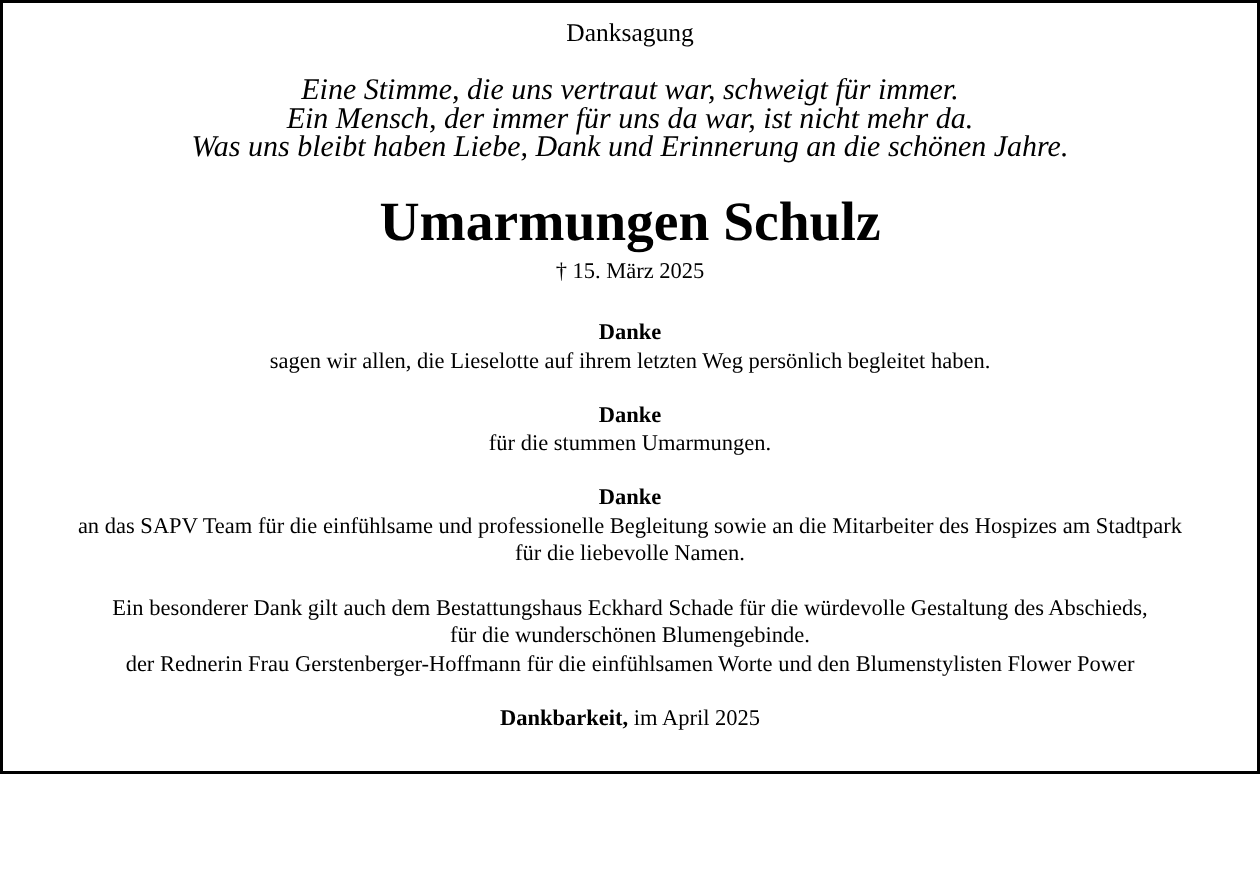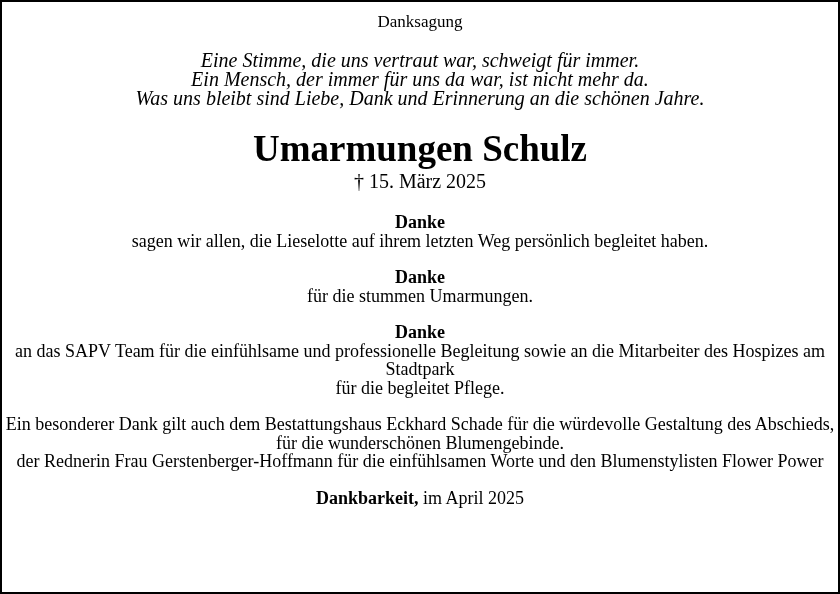--- a/index.html
+++ b/index.html
@@ -3,21 +3,21 @@
 <meta charset="utf-8">
 <style>
   html, body {
     margin: 0;
     padding: 0;
     background: #ffffff;
   }
   .card {
     box-sizing: border-box;
     width: 840px;
-    height: 594px;
+    height: 516px;
     border: 2px solid #000000;
     background: #ffffff;
     color: #000000;
     font-family: "Liberation Serif", "DejaVu Serif", serif;
     text-align: center;
     overflow: hidden;
   }
   .notice-type {
     margin-top: 10px;
     font-size: 17px;
@@ -30,66 +30,66 @@
     line-height: 19px;
   }
   .deceased-name {
     margin-top: 21px;
     font-size: 37px;
     font-weight: bold;
     line-height: 40px;
   }
   .death-date {
     margin-top: 3px;
-    font-size: 20px;
+    font-size: 15px;
     line-height: 19px;
   }
   .block {
     margin-top: 18px;
-    font-size: 18px;
+    font-size: 15px;
     line-height: 18.5px;
   }
   .block.first {
     margin-top: 22px;
   }
   .bold {
     font-weight: bold;
   }
 </style>
 </head>
 <body>
 
 <div class="card">
 
   <div class="notice-type">Danksagung</div>
 
   <div class="epigraph">
     <div>Eine Stimme, die uns vertraut war, schweigt für immer.</div>
     <div>Ein Mensch, der immer für uns da war, ist nicht mehr da.</div>
-    <div>Was uns bleibt sind Liebe, Dank und Erinnerung an die schönen Jahre.</div>
+    <div>Was uns bleibt haben Liebe, Dank und Erinnerung an die schönen Jahre.</div>
   </div>
 
   <div class="deceased-name">Umarmungen Schulz</div>
 
   <div class="death-date">† 15. März 2025</div>
 
   <div class="block first">
     <div class="bold">Danke</div>
     <div>sagen wir allen, die Lieselotte auf ihrem letzten Weg persönlich begleitet haben.</div>
   </div>
 
   <div class="block">
     <div class="bold">Danke</div>
     <div>für die stummen Umarmungen.</div>
   </div>
 
   <div class="block">
     <div class="bold">Danke</div>
     <div>an das SAPV Team für die einfühlsame und professionelle Begleitung sowie an die Mitarbeiter des Hospizes am Stadtpark</div>
-    <div>für die begleitet Pflege.</div>
+    <div>für die liebevolle Namen.</div>
   </div>
 
   <div class="block">
     <div>Ein besonderer Dank gilt auch dem Bestattungshaus Eckhard Schade für die würdevolle Gestaltung des Abschieds,</div>
     <div>für die wunderschönen Blumengebinde.</div>
     <div>der Rednerin Frau Gerstenberger-Hoffmann für die einfühlsamen Worte und den Blumenstylisten Flower Power</div>
   </div>
 
 
   <div class="block">

